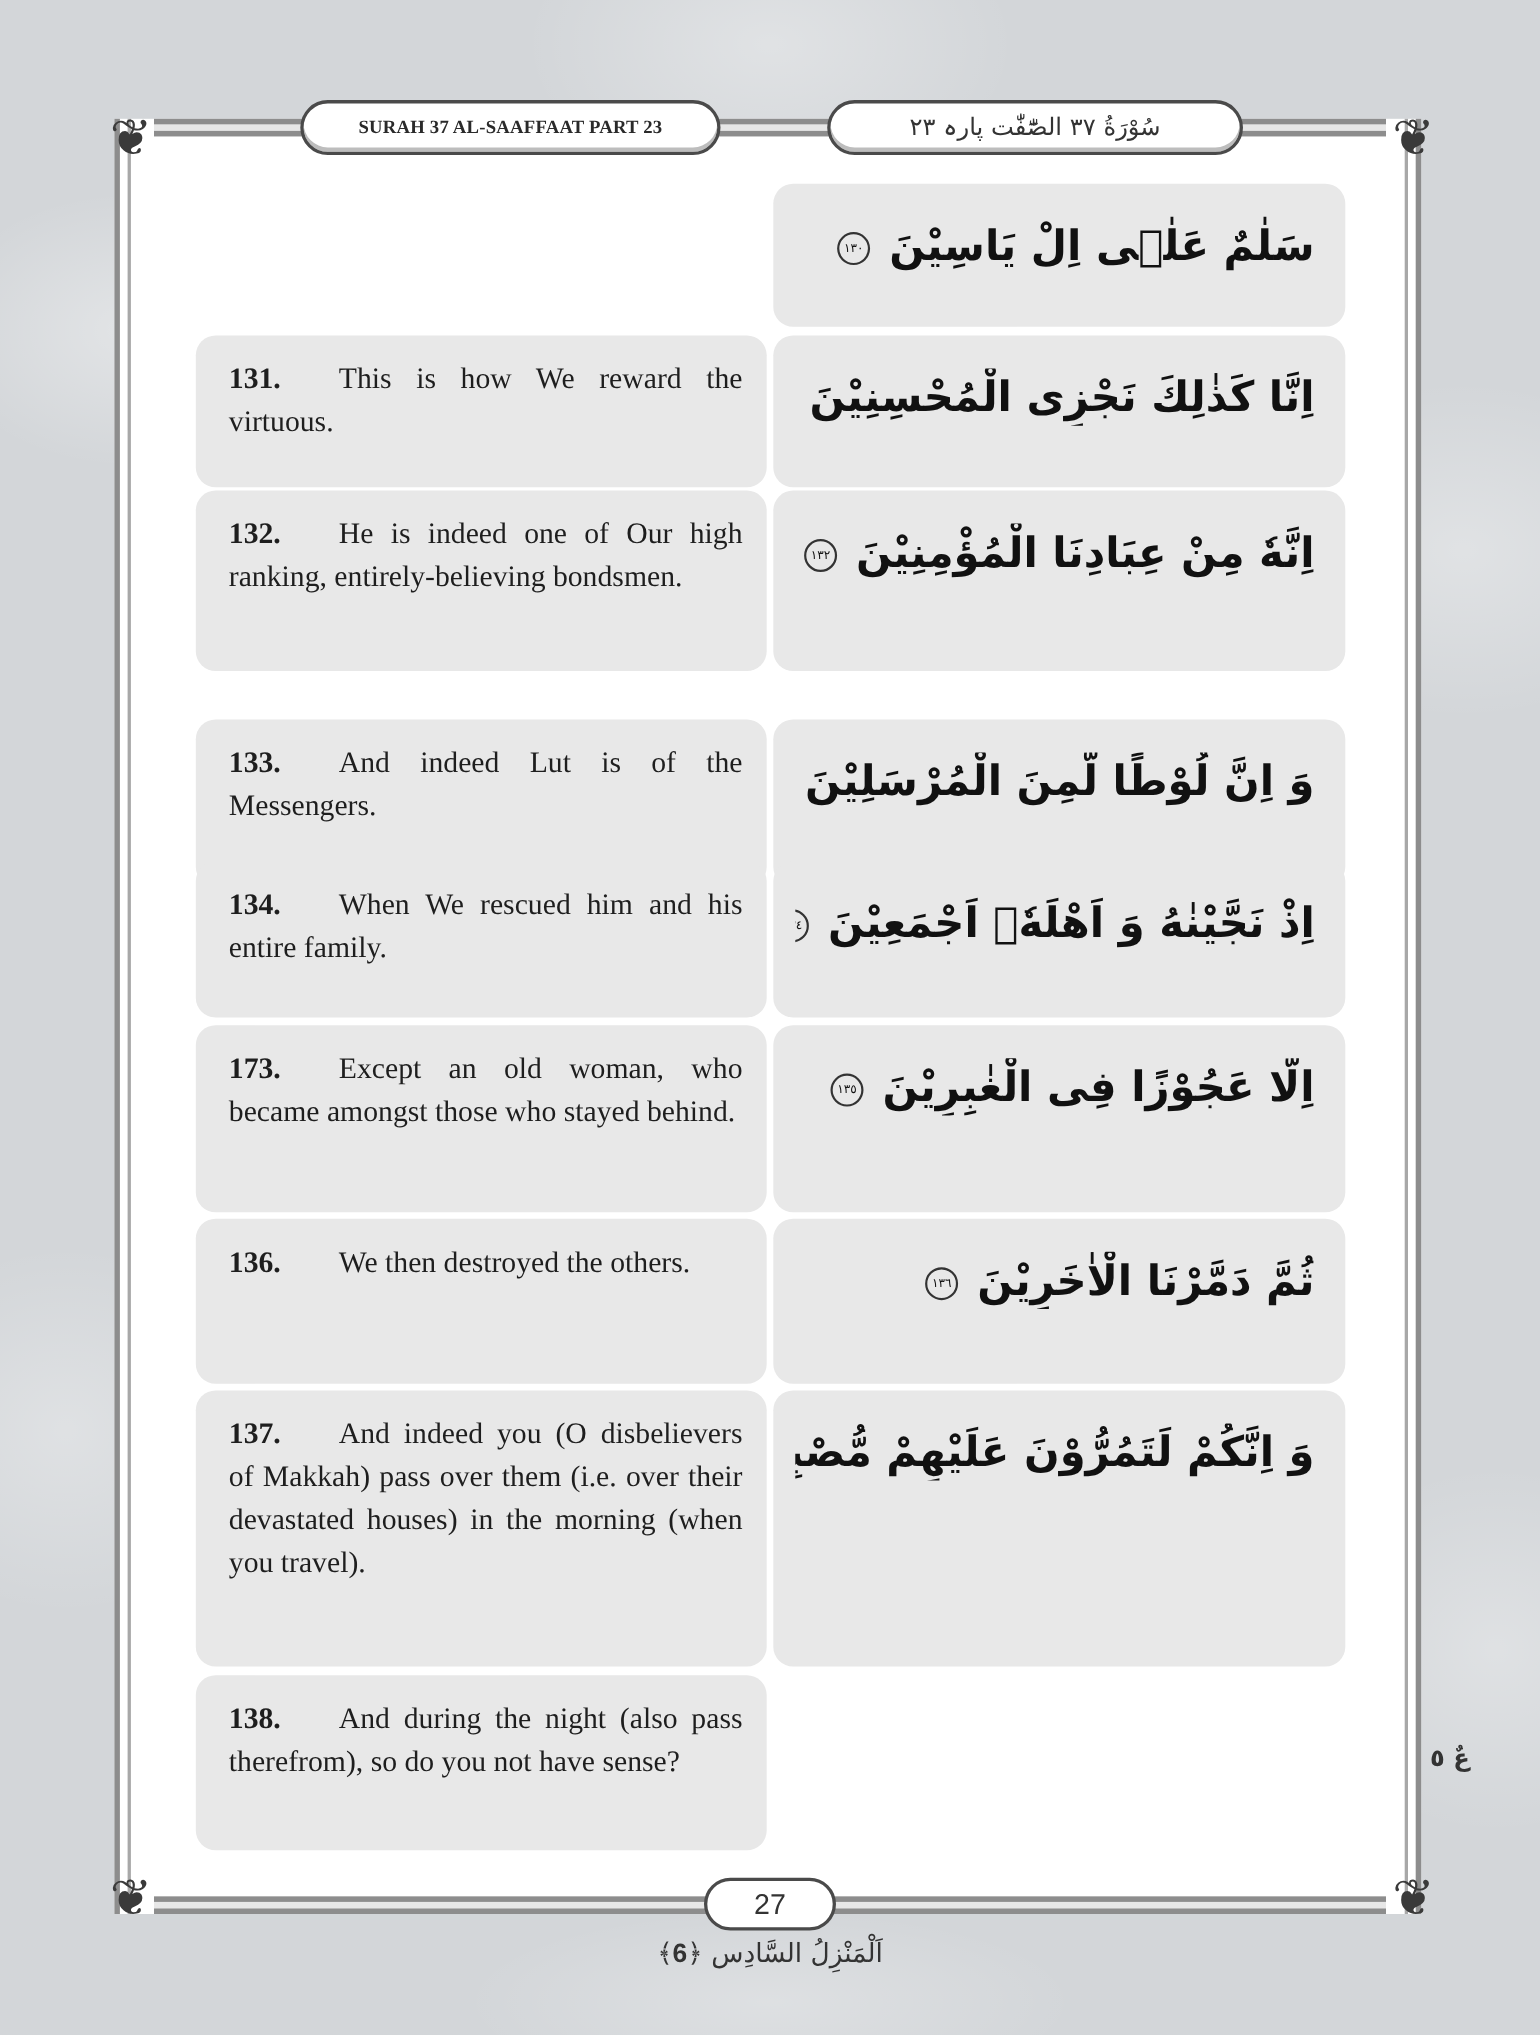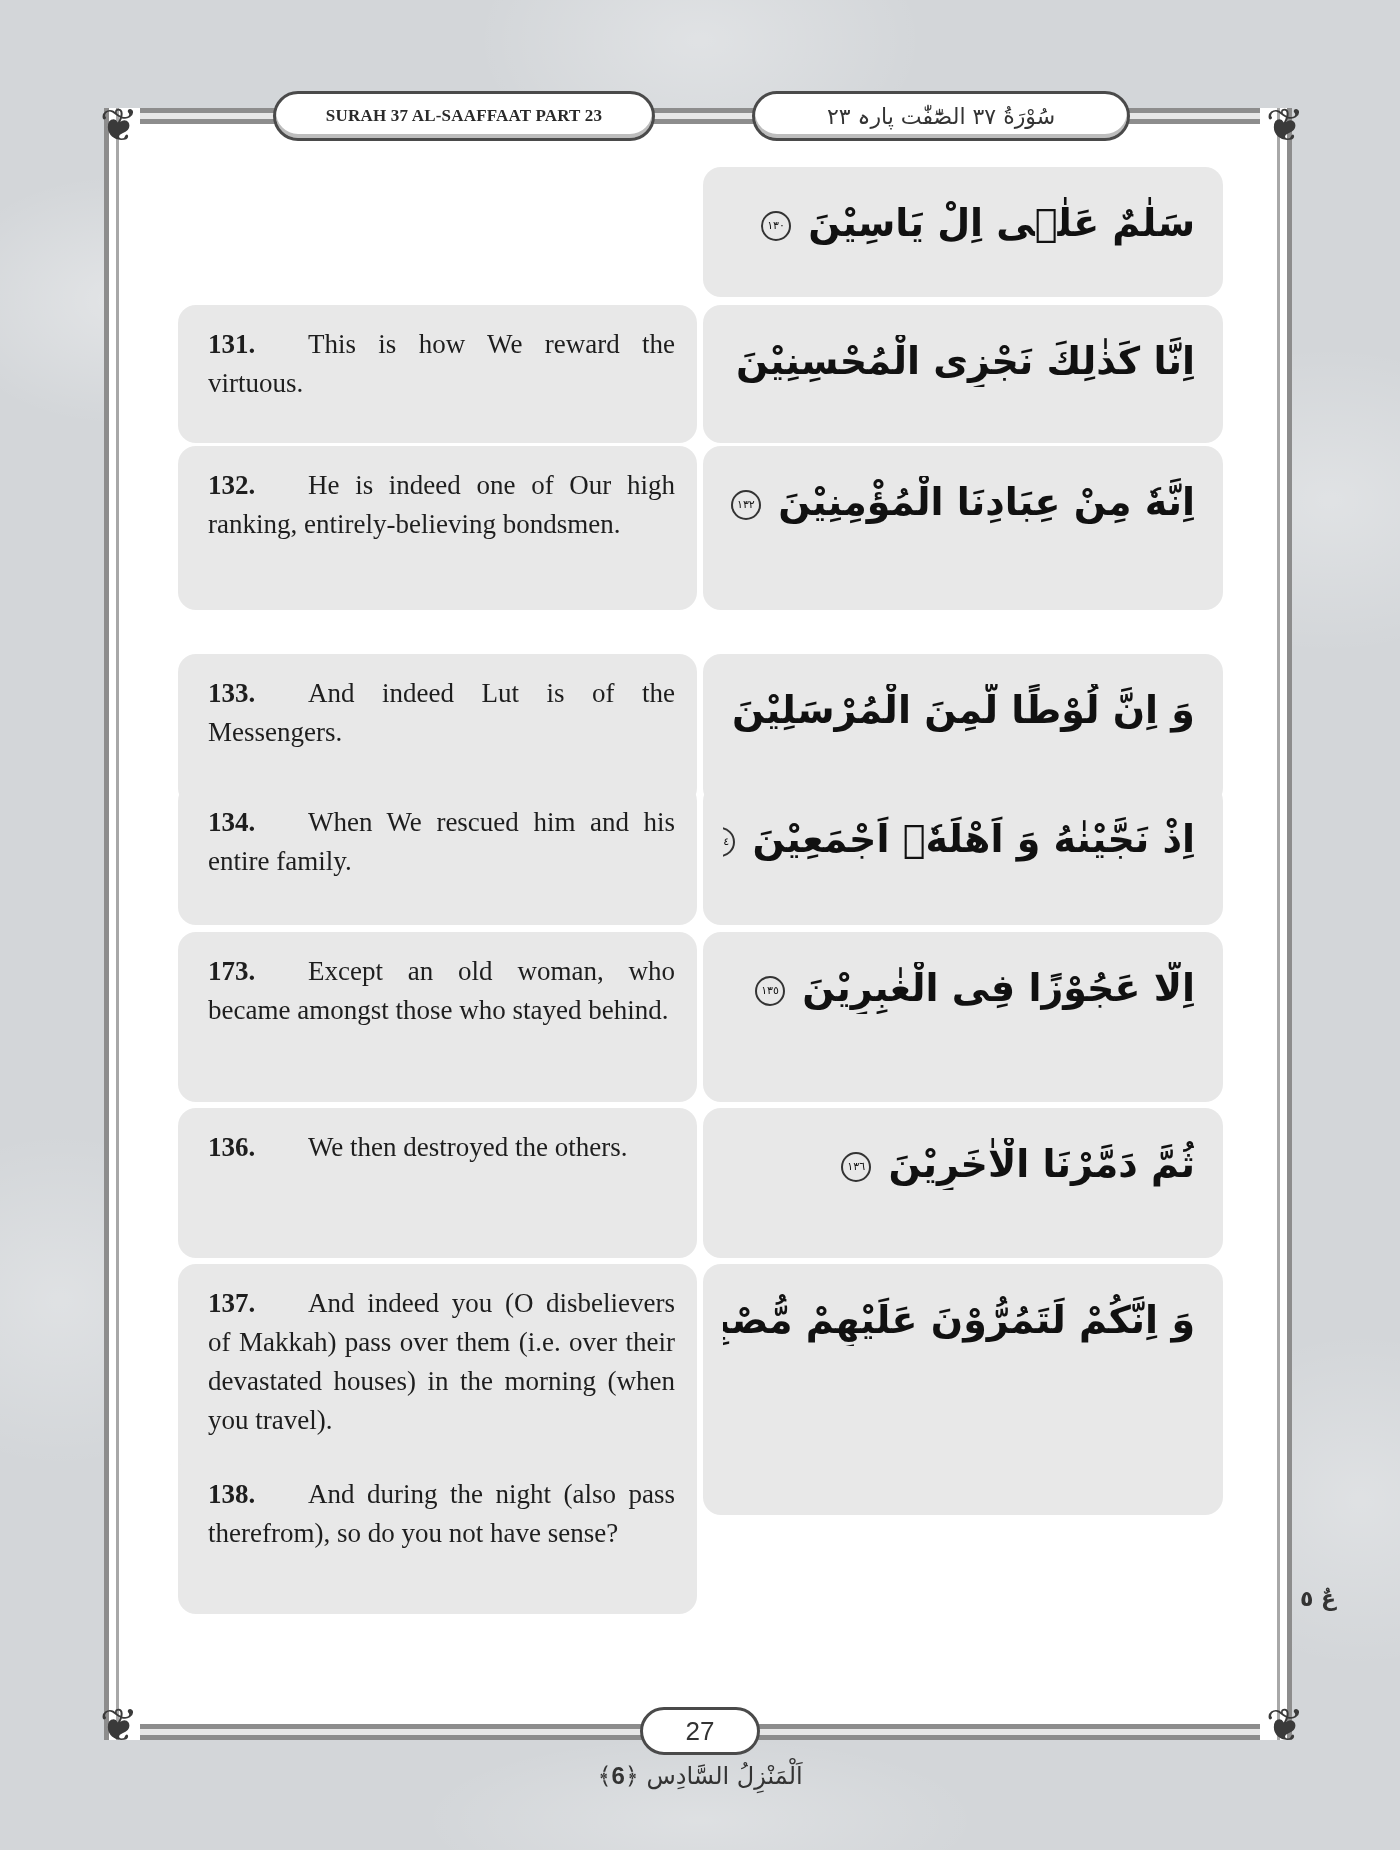--- a/index.html
+++ b/index.html
@@ -178,21 +178,21 @@
     </div>
   </div>
     <div class="row" style="top: 1097px; height: 251px;">
     <div class="cell en">
       <p class="en-text"><span class="vnum">137.</span><span class="en-body">And indeed you (O disbelievers of Makkah) pass over them (i.e. over their devastated houses) in the morning (when you travel).</span></p>
     </div>
     <div class="cell ar">
       <div class="ar-text"><span class="ar-body">وَ اِنَّكُمْ لَتَمُرُّوْنَ عَلَيْهِمْ مُّصْبِحِيْنَ</span> </div>
     </div>
   </div>
-    <div class="row" style="top: 1288px; height: 159px;">
+    <div class="row" style="top: 1356px; height: 159px;">
     <div class="cell en">
       <p class="en-text"><span class="vnum">138.</span><span class="en-body">And during the night (also pass therefrom), so do you not have sense?</span></p>
     </div>
   </div>
   </div>
 
 <div class="ruku">عٌ ٥</div>
 
 <div class="page-num">27</div>
 <div class="manzil">

